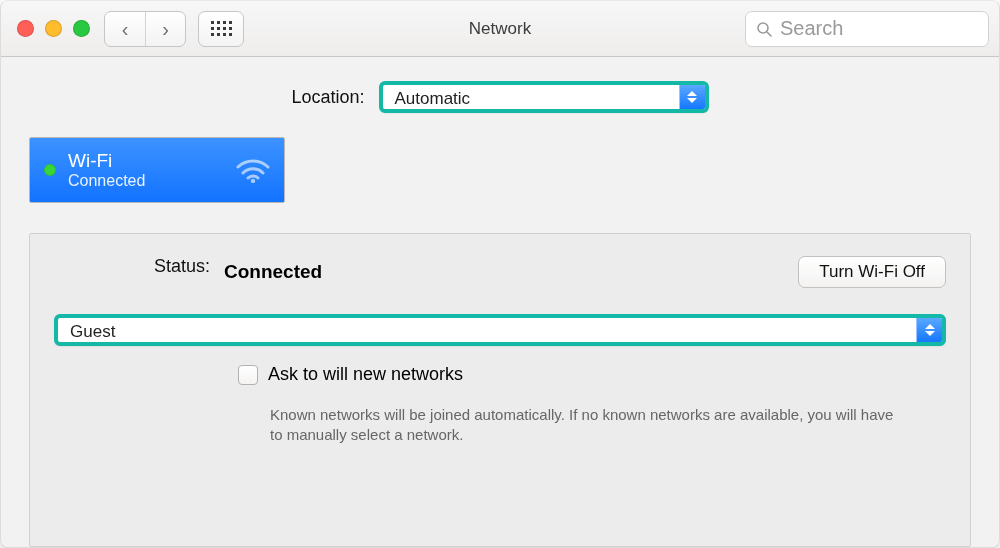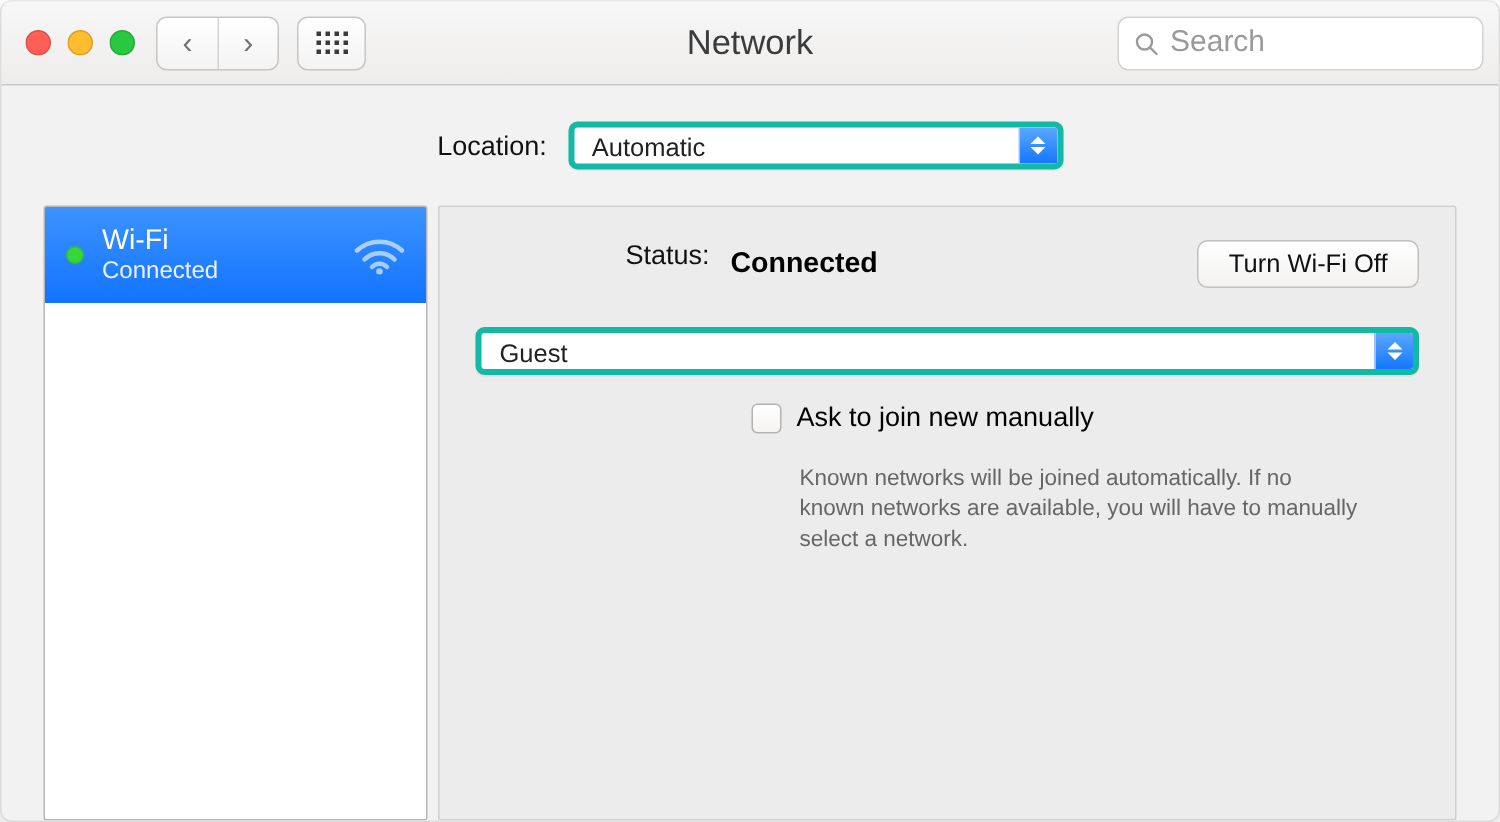--- a/index.html
+++ b/index.html
@@ -69,21 +69,21 @@
     justify-content: center;
     color: #3a3a3a;
   }
   .grid-icon { display: grid; grid-template-columns: repeat(4, 3px); grid-auto-rows: 3px; gap: 3px; }
   .grid-icon span { background: #3a3a3a; }
 
   .title {
     position: absolute;
     left: 0; right: 0;
     text-align: center;
-    font-size: 23px;
+    font-size: 17px;
     color: #3b3b3b;
     pointer-events: none;
   }
 
   .search {
     margin-left: auto;
     width: 244px;
     height: 36px;
     border: 1px solid #d3d2d1;
     border-radius: 7px;
@@ -129,23 +129,24 @@
     width: 0; height: 0;
     border-left: 5px solid transparent;
     border-right: 5px solid transparent;
   }
   .tri-up { border-bottom: 5px solid #fff; margin-bottom: 2px; }
   .tri-down { border-top: 5px solid #fff; }
 
   .content {
     display: flex;
     padding: 0 28px;
-    gap: 7px;
+    gap: 30px;
     align-items: stretch;
     height: calc(100% - 56px - 80px);
+    flex-direction: column;
   }
 
   
   .sidebar {
     width: 256px;
     background: #ffffff;
     border: 1px solid #b8b7b6;
     border-radius: 2px;
     overflow: hidden;
   }
@@ -329,21 +330,21 @@
           <div style="flex:1"></div>
           <div class="combo-arrows">
             <div class="tri-up"></div>
               <div class="tri-down"></div>
           </div>
         </div>
       </div>
 
       <div class="ask-row">
         <div class="chk"></div>
-        <div class="ask-label">Ask to join new manually</div>
+        <div class="ask-label">Ask to will new networks</div>
       </div>
       <div class="ask-help">Known networks will be joined automatically. If no known networks are available, you will have to manually select a network.</div>
 
     </div>
 
   </div>
 
 </div>
 
 </body></html>

